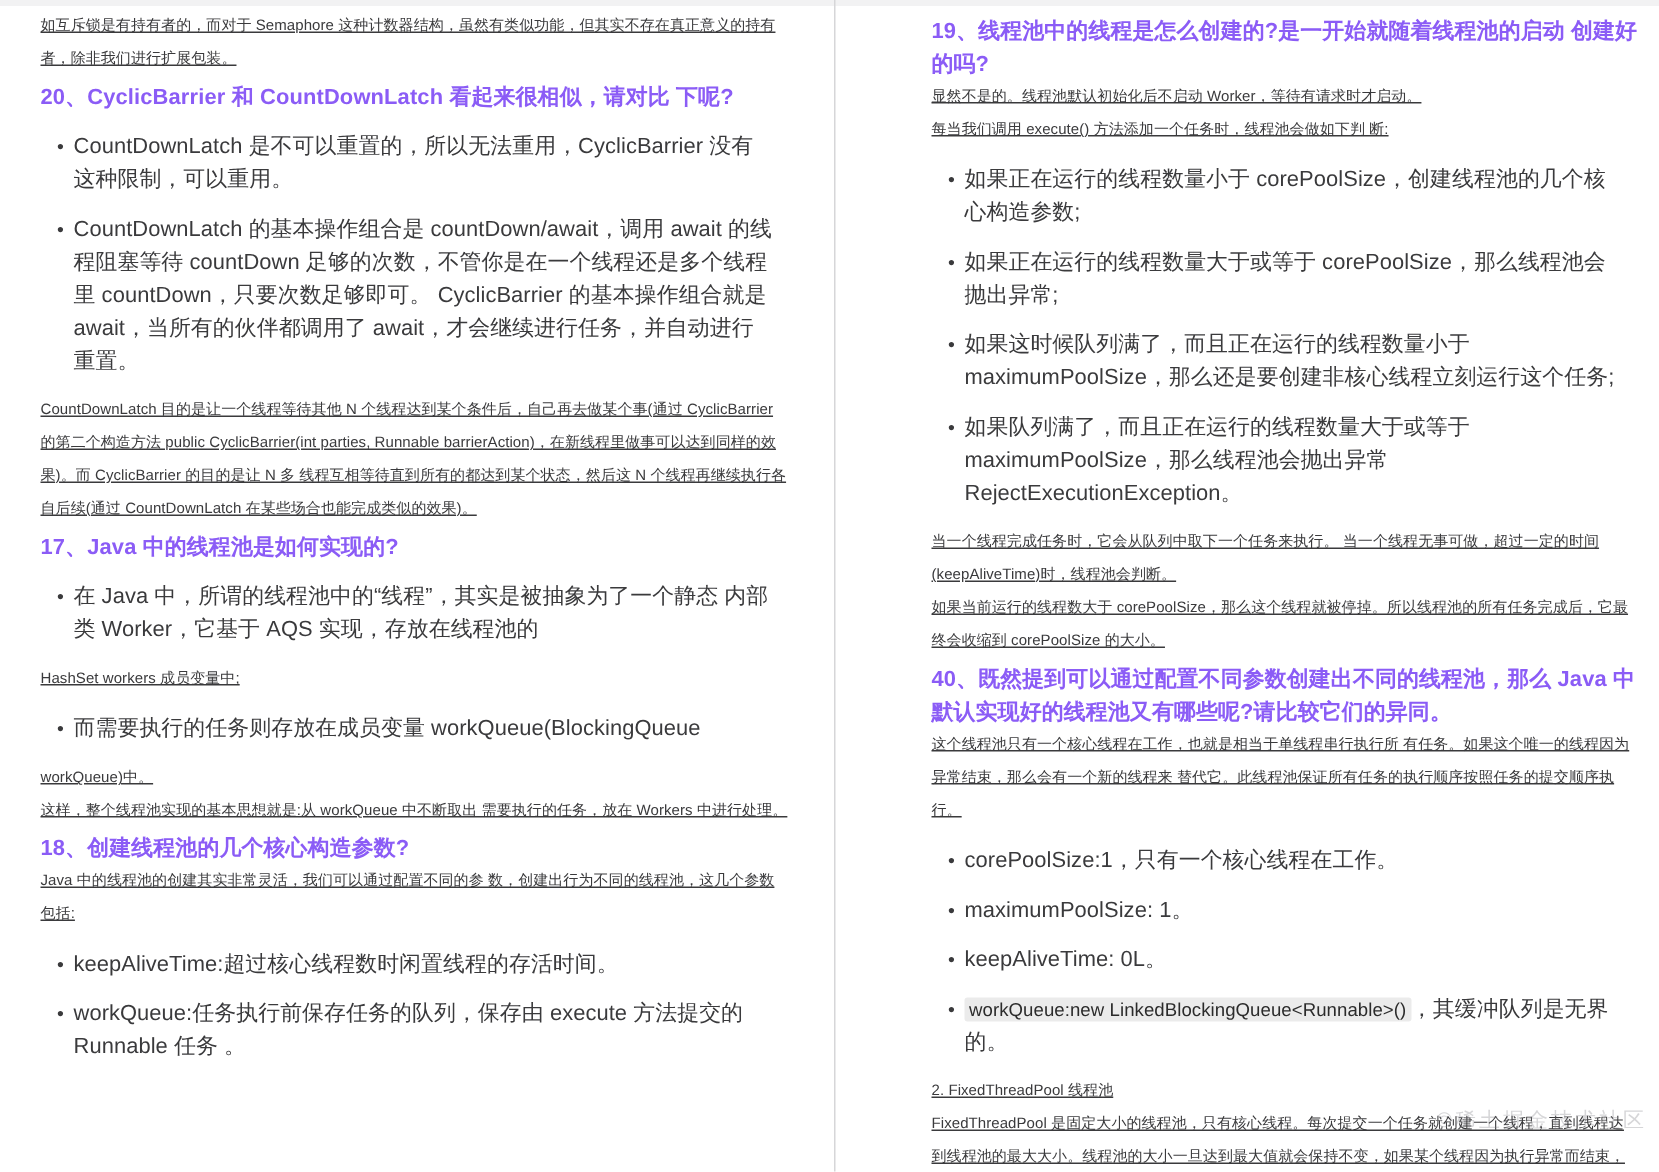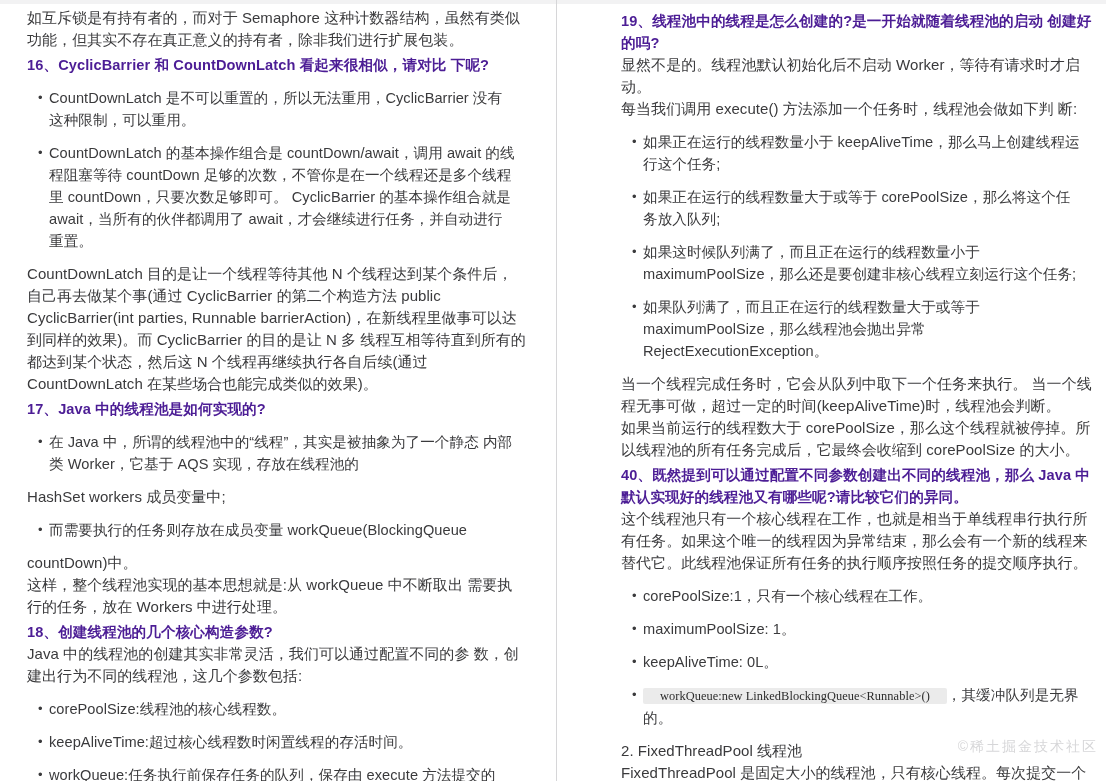--- a/index.html
+++ b/index.html
@@ -46,54 +46,55 @@
     width: 549px;
     padding: 7px 14px 0 64px;
   }
 
   
   .h {
     font-size: 14.6px;
     font-weight: bold;
     line-height: 22px;
     margin: 3px 0 0 0;
-    color: #4c1d95;
+    color: #8b5cf6;
     letter-spacing: 0.1px;
   }
   .p {
-    font-size: 15px;
+    font-size: 10px;
     line-height: 22px;
     margin: 0;
     color: #3a3a3c;
     letter-spacing: 0.05px;
+    text-decoration: underline;
   }
   .li {
     font-size: 14.6px;
     line-height: 22px;
     margin: 11px;
     color: #3a3a3c;
     position: relative;
     padding-left: 11px;
     letter-spacing: 0.05px;
   }
   .li::before {
     content: "\2022";
     position: absolute;
     left: 0;
     top: 0;
     color: #3a3a3c;
     font-size: 13px;
   }
 
   code.inline {
-    font-family: Liberation Serif, serif;
+    font-family: Liberation Sans, sans-serif;
     font-size: 12.4px;
     background: #ebebeb;
     color: #2b2b2b;
-    padding: 1px 17px;
+    padding: 1px 3px;
     border-radius: 2px;
     white-space: nowrap;
   }
 
   
   .watermark {
     position: absolute;
     right: 8px;
     bottom: 28px;
     font-size: 14px;
@@ -108,43 +109,42 @@
 </style>
 </head>
 <body>
 
 <div class="top-band"></div>
 
 <div class="page">
 
   <div class="col col-left" id="left-col">
       <div class="p">如互斥锁是有持有者的，而对于 Semaphore 这种计数器结构，虽然有类似功能，但其实不存在真正意义的持有者，除非我们进行扩展包装。</div>
-      <div class="h">16、CyclicBarrier 和 CountDownLatch 看起来很相似，请对比 下呢?</div>
+      <div class="h">20、CyclicBarrier 和 CountDownLatch 看起来很相似，请对比 下呢?</div>
       <div class="li">CountDownLatch 是不可以重置的，所以无法重用，CyclicBarrier 没有这种限制，可以重用。</div>
       <div class="li">CountDownLatch 的基本操作组合是 countDown/await，调用 await 的线程阻塞等待 countDown 足够的次数，不管你是在一个线程还是多个线程里 countDown，只要次数足够即可。 CyclicBarrier 的基本操作组合就是 await，当所有的伙伴都调用了 await，才会继续进行任务，并自动进行重置。</div>
       <div class="p">CountDownLatch 目的是让一个线程等待其他 N 个线程达到某个条件后，自己再去做某个事(通过 CyclicBarrier 的第二个构造方法 public CyclicBarrier(int parties, Runnable barrierAction)，在新线程里做事可以达到同样的效果)。而 CyclicBarrier 的目的是让 N 多 线程互相等待直到所有的都达到某个状态，然后这 N 个线程再继续执行各自后续(通过 CountDownLatch 在某些场合也能完成类似的效果)。</div>
       <div class="h">17、Java 中的线程池是如何实现的?</div>
       <div class="li">在 Java 中，所谓的线程池中的“线程”，其实是被抽象为了一个静态 内部类 Worker，它基于 AQS 实现，存放在线程池的</div>
       <div class="p">HashSet workers 成员变量中;</div>
       <div class="li">而需要执行的任务则存放在成员变量 workQueue(BlockingQueue</div>
-      <div class="p">countDown)中。</div>
+      <div class="p">workQueue)中。</div>
       <div class="p">这样，整个线程池实现的基本思想就是:从 workQueue 中不断取出 需要执行的任务，放在 Workers 中进行处理。</div>
       <div class="h">18、创建线程池的几个核心构造参数?</div>
       <div class="p">Java 中的线程池的创建其实非常灵活，我们可以通过配置不同的参 数，创建出行为不同的线程池，这几个参数包括:</div>
-      <div class="li">corePoolSize:线程池的核心线程数。</div>
       <div class="li">keepAliveTime:超过核心线程数时闲置线程的存活时间。</div>
       <div class="li">workQueue:任务执行前保存任务的队列，保存由 execute 方法提交的 Runnable 任务 。</div>
     </div>
 
   <div class="col col-right" id="right-col">
       <div class="h">19、线程池中的线程是怎么创建的?是一开始就随着线程池的启动 创建好的吗?</div>
       <div class="p">显然不是的。线程池默认初始化后不启动 Worker，等待有请求时才启动。</div>
       <div class="p">每当我们调用 execute() 方法添加一个任务时，线程池会做如下判 断:</div>
-      <div class="li">如果正在运行的线程数量小于 keepAliveTime，那么马上创建线程运行这个任务;</div>
-      <div class="li">如果正在运行的线程数量大于或等于 corePoolSize，那么将这个任务放入队列;</div>
+      <div class="li">如果正在运行的线程数量小于 corePoolSize，创建线程池的几个核心构造参数;</div>
+      <div class="li">如果正在运行的线程数量大于或等于 corePoolSize，那么线程池会抛出异常;</div>
       <div class="li">如果这时候队列满了，而且正在运行的线程数量小于 maximumPoolSize，那么还是要创建非核心线程立刻运行这个任务;</div>
       <div class="li">如果队列满了，而且正在运行的线程数量大于或等于 maximumPoolSize，那么线程池会抛出异常 RejectExecutionException。</div>
       <div class="p">当一个线程完成任务时，它会从队列中取下一个任务来执行。 当一个线程无事可做，超过一定的时间(keepAliveTime)时，线程池会判断。</div>
       <div class="p">如果当前运行的线程数大于 corePoolSize，那么这个线程就被停掉。所以线程池的所有任务完成后，它最终会收缩到 corePoolSize 的大小。</div>
       <div class="h">40、既然提到可以通过配置不同参数创建出不同的线程池，那么 Java 中默认实现好的线程池又有哪些呢?请比较它们的异同。</div>
       <div class="p">这个线程池只有一个核心线程在工作，也就是相当于单线程串行执行所 有任务。如果这个唯一的线程因为异常结束，那么会有一个新的线程来 替代它。此线程池保证所有任务的执行顺序按照任务的提交顺序执行。</div>
       <div class="li">corePoolSize:1，只有一个核心线程在工作。</div>
       <div class="li">maximumPoolSize: 1。</div>
       <div class="li">keepAliveTime: 0L。</div>
       <div class="li"><code class="inline">workQueue:new LinkedBlockingQueue&lt;Runnable&gt;()</code>，其缓冲队列是无界的。</div>

